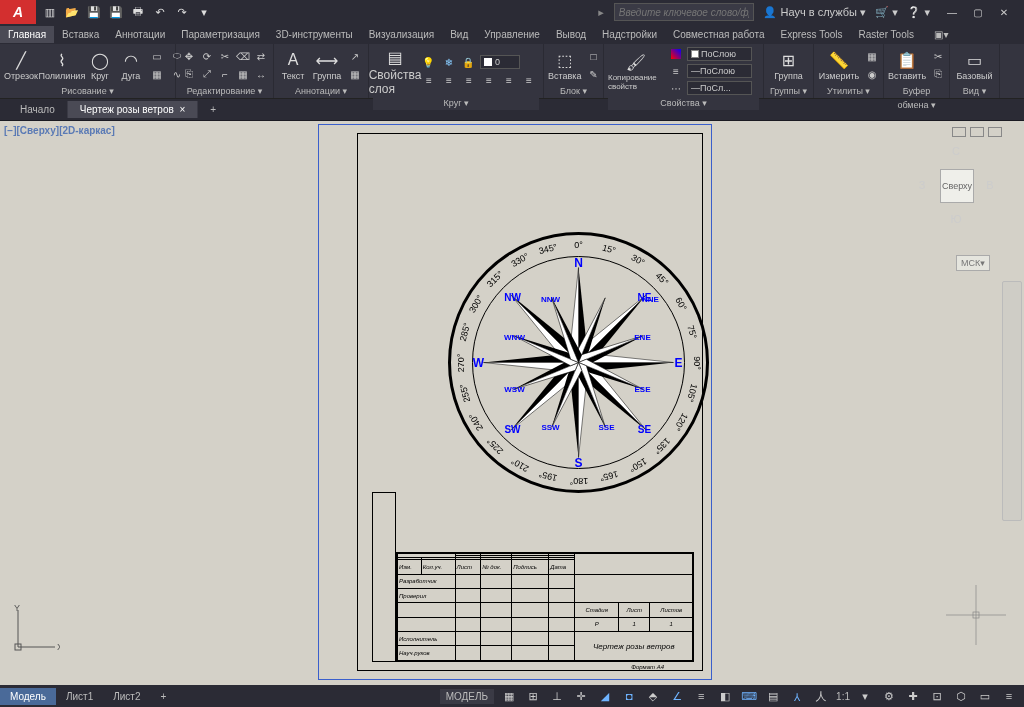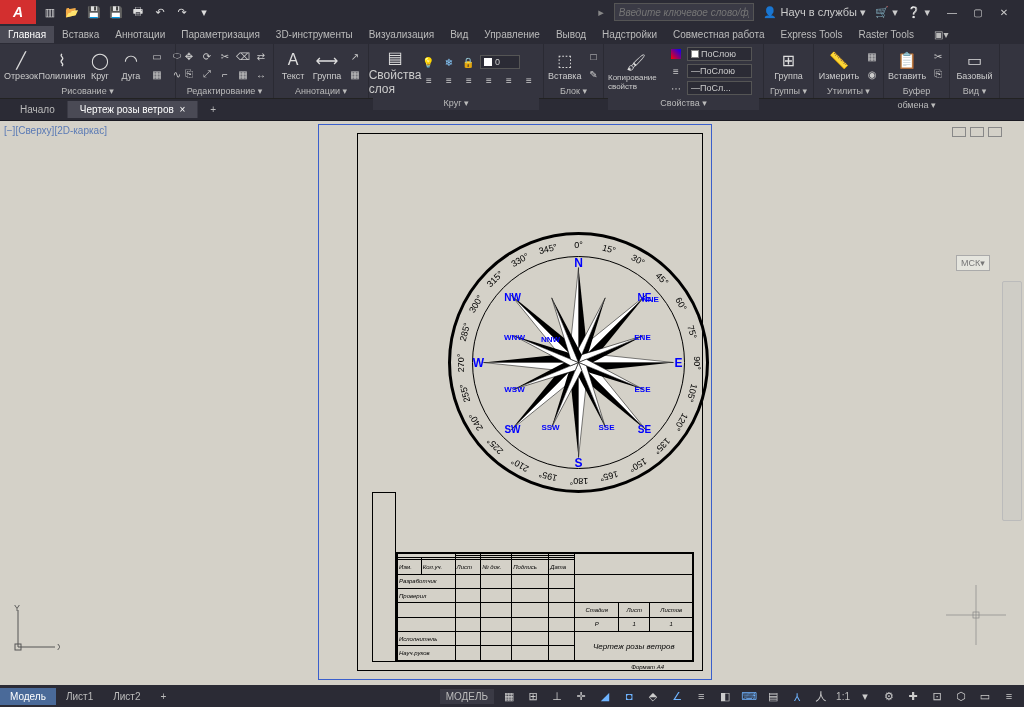--- a/index.html
+++ b/index.html
@@ -32,21 +32,21 @@
 .small-icon { width: 18px; height: 16px; display: flex; align-items: center; justify-content: center; color: #ccc; font-size: 10px; }
 .prop-combo { width: 65px; height: 14px; background: #2b2b35; border: 1px solid #555; color: #ccc; font-size: 9px; padding: 0 3px; display:flex; align-items:center; }
 
 
 .doctabs { height: 22px; background: #2b2b35; display: flex; align-items: center; padding-left: 8px; color: #bbb; font-size: 10px; gap: 0; border-bottom: 1px solid #1a1a22; }
 .doctab { padding: 3px 12px; border-right: 1px solid #3a3a45; }
 .doctab.active { background: #4a4a55; color: #fff; }
 
 
 .canvas { position: absolute; top: 121px; left: 0; right: 0; bottom: 22px; background: #d4d1c8; }
-.view-label { position: absolute; top: 4px; left: 4px; font-size: 10px; color: #5a7ab5; }
+.view-label { position: absolute; top: 4px; left: 4px; font-size: 10px; color: #5a7ab5; font-weight: bold; }
 .paper { position: absolute; left: 318px; top: 3px; width: 394px; height: 556px; border: 1px solid #3a5fcc; background: #d4d1c8; }
 .frame { position: absolute; left: 38px; top: 8px; right: 8px; bottom: 8px; border: 1.5px solid #000; }
 
 
 .compass { position: absolute; left: 90px; top: 98px; width: 261px; height: 261px; }
 .compass-outer { position: absolute; inset: 0; border: 3px solid #000; border-radius: 50%; }
 .compass-inner { position: absolute; inset: 24px; border: 1.2px solid #000; border-radius: 50%; }
 .deg-label { position: absolute; font-size: 9px; color: #000; transform: translate(-50%, -50%); }
 .card-label { position: absolute; font-size: 10px; font-weight: bold; transform: translate(-50%, -50%); }
 .card-small { font-size: 8px; }
@@ -395,21 +395,21 @@
             <span class="card-label" style="left: 196.5px; top: 196.5px; color: rgb(0, 0, 255); font-size: 10px;">SE</span>
             <span class="card-label" style="left: 64.5px; top: 196.5px; color: rgb(0, 0, 255); font-size: 10px;">SW</span>
             <span class="card-label" style="left: 64.5px; top: 64.5px; color: rgb(0, 0, 255); font-size: 10px;">NW</span>
             <span class="card-label card-small" style="left: 158.5px; top: 66.5px; color: rgb(0, 0, 255); font-size: 8px; margin-left: 44px;">NNE</span>
             <span class="card-label card-small" style="left: 194.5px; top: 104.5px; color: rgb(0, 0, 255); font-size: 8px;">ENE</span>
             <span class="card-label card-small" style="left: 194.5px; top: 156.5px; color: rgb(0, 0, 255); font-size: 8px;">ESE</span>
             <span class="card-label card-small" style="left: 158.5px; top: 194.5px; color: rgb(0, 0, 255); font-size: 8px;">SSE</span>
             <span class="card-label card-small" style="left: 102.5px; top: 194.5px; color: rgb(0, 0, 255); font-size: 8px;">SSW</span>
             <span class="card-label card-small" style="left: 66.5px; top: 156.5px; color: rgb(0, 0, 255); font-size: 8px;">WSW</span>
             <span class="card-label card-small" style="left: 66.5px; top: 104.5px; color: rgb(0, 0, 255); font-size: 8px;">WNW</span>
-            <span class="card-label card-small" style="left: 102.5px; top: 66.5px; color: rgb(0, 0, 255); font-size: 8px; margin-top: 40px;">NNW</span>
+            <span class="card-label card-small" style="left: 102.5px; top: 66.5px; color: rgb(0, 0, 255); font-size: 8px;">NNW</span>
           </div>
       </div>
 
       <div class="titleblock">
         <div class="tb-side"></div>
         <div class="tb-main">
           <table>
             <tbody>
                 <tr>
                   <td colspan="2" rowspan="2"></td>
@@ -492,20 +492,27 @@
                   <td></td>
                 </tr>
           </tbody>
             </table>
         </div>
         <div style="position:absolute;right:30px;bottom:-8px;font-size:6px;font-style:italic;">Формат А4</div>
       </div>
     </div>
   </div>
 
+  <div class="viewcube">
+    <div class="vc-dir" style="left:40px;top:6px;">С</div>
+    <div class="vc-dir" style="left:74px;top:40px;">В</div>
+    <div class="vc-dir" style="left:40px;top:74px;">Ю</div>
+    <div class="vc-dir" style="left:6px;top:40px;">З</div>
+    <div class="vc-face">Сверху</div>
+  </div>
   <div class="mkc"><span>МСК</span> ▾</div>
 
   <div class="navbar"></div>
 
   <svg class="ucs" viewBox="0 0 50 50">
     <line x1="8" y1="42" x2="45" y2="42" stroke="#555" stroke-width="1"></line>
     <line x1="8" y1="42" x2="8" y2="5" stroke="#555" stroke-width="1"></line>
     <text x="47" y="45" font-size="9" fill="#555">X</text>
     <text x="4" y="6" font-size="9" fill="#555">Y</text>
     <rect x="5" y="39" width="6" height="6" fill="none" stroke="#555"></rect>

